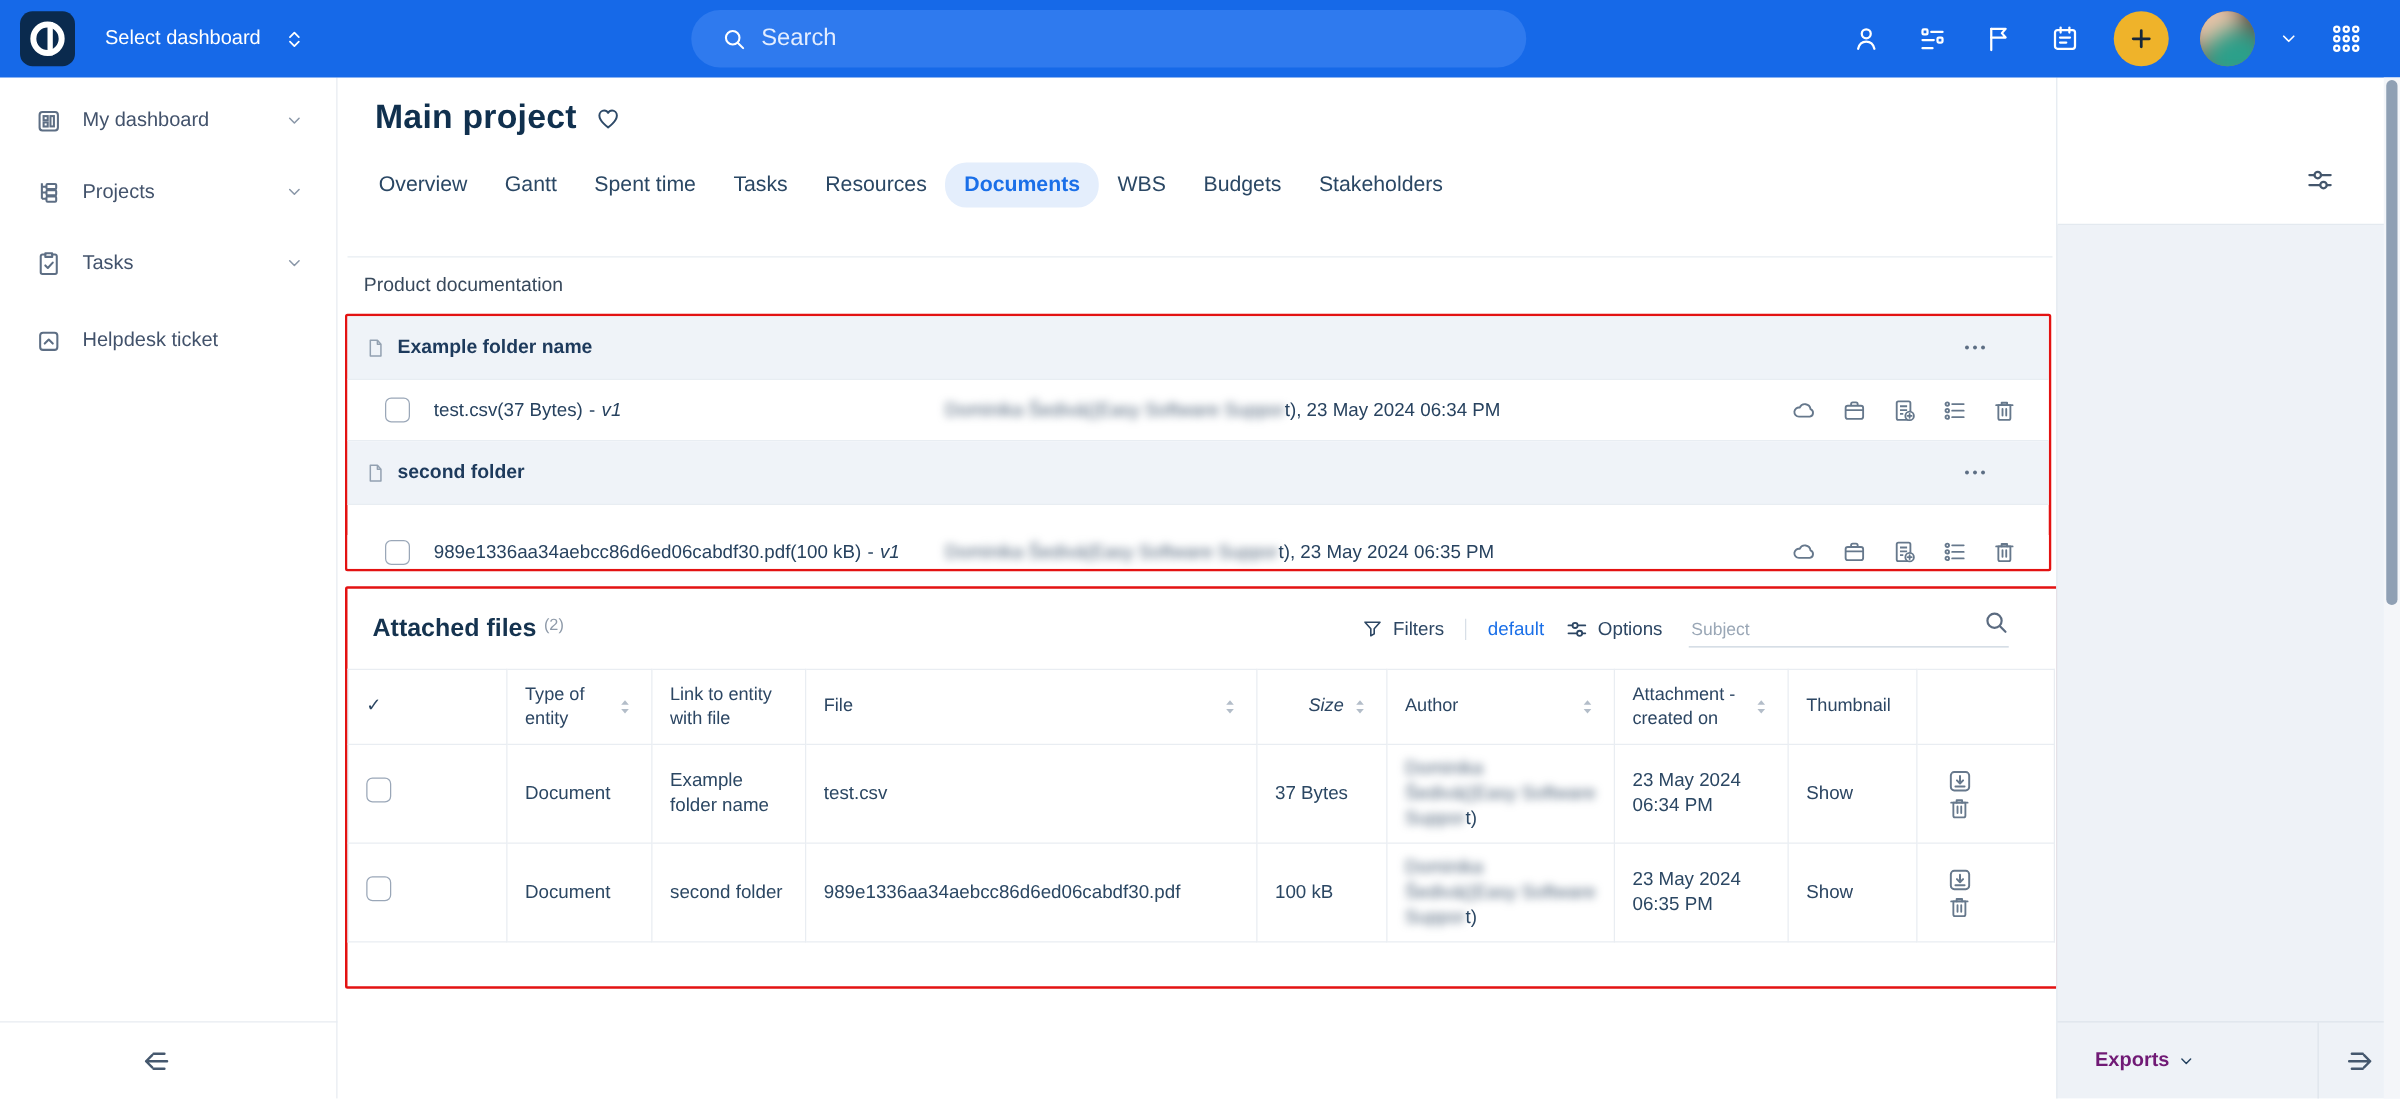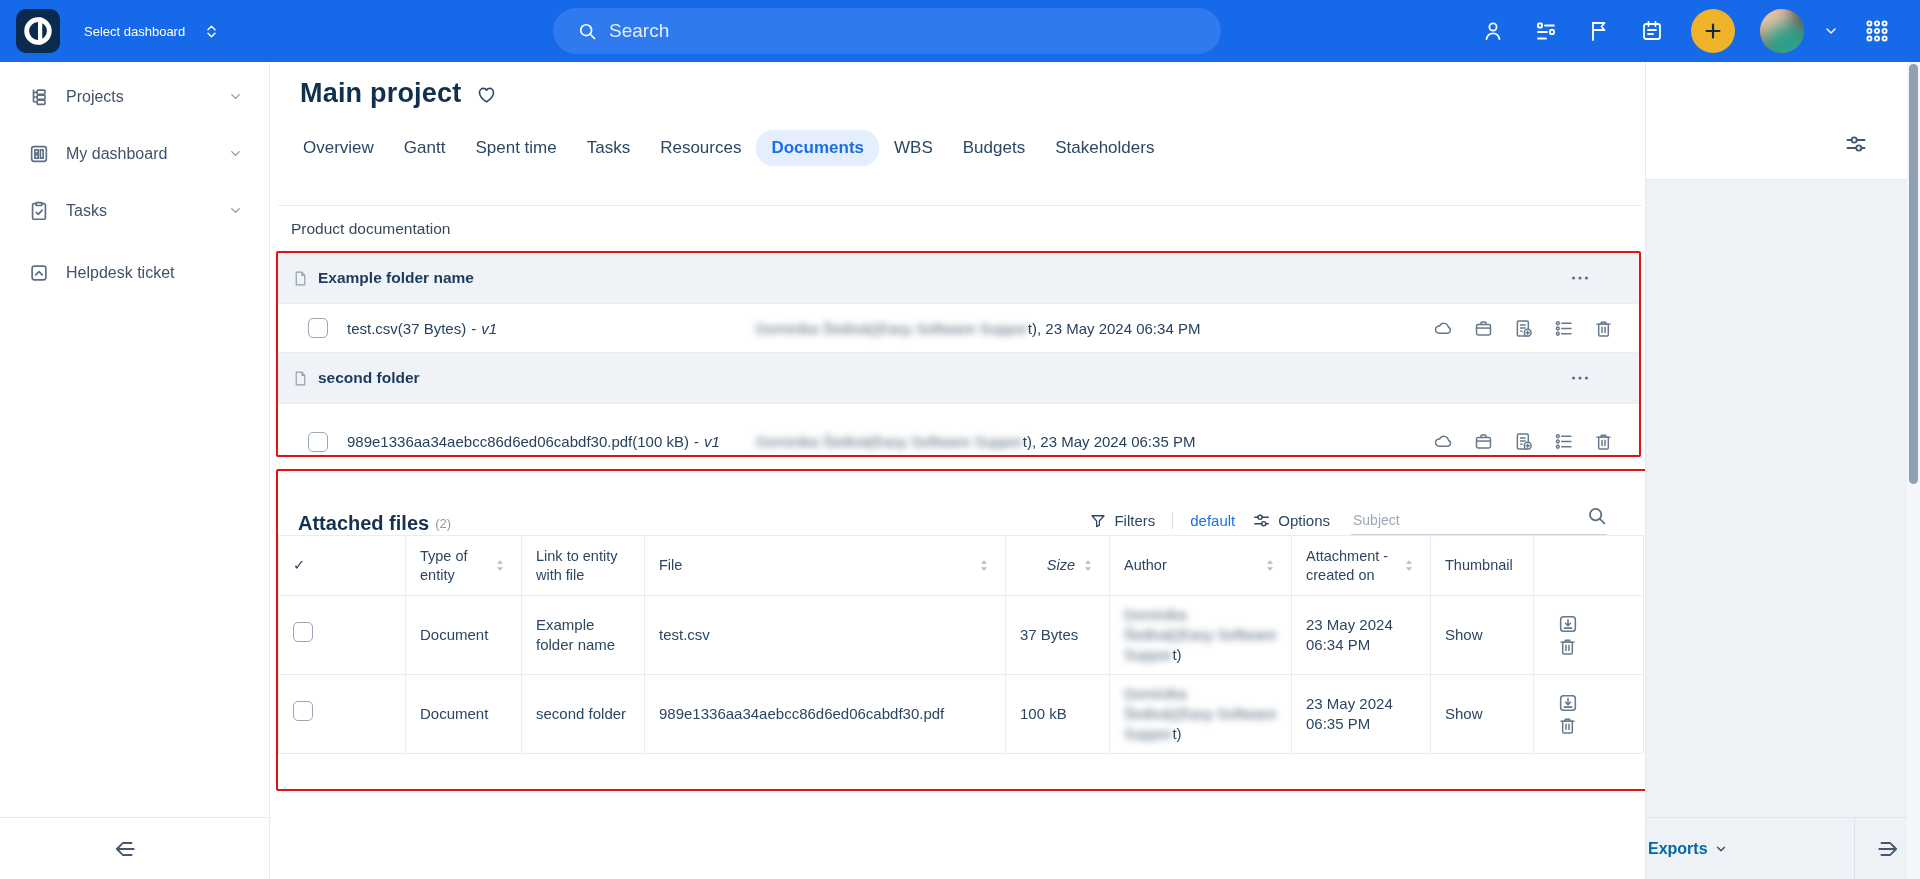--- a/index.html
+++ b/index.html
@@ -2,21 +2,21 @@
 <html><head>
 <meta charset="utf-8">
 <style>
   * { margin:0; padding:0; box-sizing:border-box; }
   body { font-family:"Liberation Sans", sans-serif; background:#fff; }
   .app { position:relative; width:1920px; height:879px; overflow:hidden; background:#fff; }
 
   
   .topbar { position:absolute; left:0; top:0; width:1920px; height:62px; background:#1669e8; display:flex; align-items:center; padding:0 16px; z-index:20; }
   .logo { width:44px; height:44px; border-radius:10px; background:#0a2a4e; display:flex; align-items:center; justify-content:center; flex:0 0 auto; }
-  .select-dash { color:#fff; font-size:13px; font-weight:500; margin-left:24px; }
+  .select-dash { color:#fff; font-size:16px; font-weight:500; margin-left:24px; }
   .updown { margin-left:18px; color:#fff; display:flex; }
   .searchbar { position:absolute; left:553px; top:8px; width:668px; height:46px; border-radius:23px; background:#2f7aee; display:flex; align-items:center; padding-left:24px; gap:12px; }
   .searchbar input { background:transparent; border:none; outline:none; color:#fff; font-size:19px; width:560px; font-family:"Liberation Sans",sans-serif; }
   .searchbar input::placeholder { color:#eef4ff; opacity:.95; }
   .top-icons { position:absolute; right:30px; top:0; height:62px; display:flex; align-items:center; gap:29px; color:#fff; }
   .tico { display:flex; align-items:center; color:#fff; cursor:pointer; }
   .plus-btn { width:44px; height:44px; border-radius:50%; background:#efb32a; display:flex; align-items:center; justify-content:center; color:#16273a; margin-left:-2px; }
   .avatar { width:44px; height:44px; border-radius:50%; overflow:hidden; position:relative; margin-left:-4px; background:#9a7463; }
   .avatar .blurimg { position:absolute; inset:-8px;
      background:
@@ -38,21 +38,21 @@
   .side-item.helpdesk { margin-top:5px; }
   .sidebar-bottom { position:absolute; left:0; bottom:0; width:270px; height:62px; border-top:1px solid #e7ecf1; display:flex; align-items:center; }
   .collapse-left { margin-left:112px; color:#45586e; display:flex; cursor:pointer; }
 
   
   .rpanel { position:absolute; left:1645px; top:62px; width:275px; height:817px; background:#eef2f7; border-left:1px solid #e3e9ef; z-index:10; }
   .rpanel-top { height:118px; background:#fff; border-bottom:1px solid #e3e9ef; position:relative; }
   .rp-settings { position:absolute; right:52px; top:70px; color:#44566c; cursor:pointer; }
   .new-folder { margin:6px 26px 0 4px; width:244px; height:44px; border:none; border-radius:8px; background:#1b6ee8; color:#fff; font-size:17px; font-weight:600; font-family:"Liberation Sans",sans-serif; display:flex; align-items:center; justify-content:center; gap:11px; cursor:pointer; }
   .rpanel-bottom { position:absolute; left:0; bottom:0; width:275px; height:62px; border-top:1px solid #dde4ec; display:flex; align-items:center; }
-  .exports { display:flex; align-items:center; gap:6px; padding-left:2px; color:#0369a1; font-size:16px; font-weight:600; cursor:pointer; flex:1; }
+  .exports { display:flex; align-items:center; gap:6px; padding-left:30px; color:#701a75; font-size:16px; font-weight:600; cursor:pointer; flex:1; }
   .rb-div { width:1px; height:62px; background:#dde4ec; margin-left:auto; }
   .collapse-right { width:66px; display:flex; justify-content:center; color:#45586e; cursor:pointer; }
 
   
   .pagescroll { position:absolute; right:0; top:62px; width:13px; height:817px; background:#f4f6f9; z-index:30; }
   .pagescroll .thumb { position:absolute; left:2px; top:2px; width:9px; height:420px; border-radius:5px; background:#8fa0b4; }
 
   
   .main { position:absolute; left:270px; top:62px; width:1375px; height:817px; background:#fff; }
   .proj-head { position:absolute; left:30px; top:16px; display:flex; align-items:center; gap:15px; }
@@ -77,21 +77,21 @@
   .file-label { margin-left:19px; font-size:15px; color:#27425f; }
   .file-label .ver { font-style:italic; }
   .file-label .sep { margin:0 5px; }
   .file-meta { position:absolute; left:478px; font-size:15px; color:#27425f; white-space:nowrap; }
   .redact { filter:blur(3.5px); color:#51657b; }
   .row-actions { margin-left:auto; margin-right:25px; display:flex; align-items:center; gap:19px; color:#66788c; }
   .row-actions .aico { display:flex; cursor:pointer; }
 
   
   .box2 { left:6px; top:407px; width:1371px; height:322px; }
-  .af-head { height:64px; display:flex; align-items:flex-end; padding:0 38px 0 20px; }
+  .af-head { height:64px; display:flex; align-items:center; padding:0 38px 0 20px; }
   .af-title { font-size:20px; font-weight:700; color:#15334f; }
   .af-count { font-size:13px; color:#8e9aa9; margin-left:6px; position:relative; top:-4px; }
   .af-controls { margin-left:auto; display:flex; align-items:center; gap:17px; }
   .ctl { display:flex; align-items:center; gap:7px; color:#2c4663; font-size:15px; cursor:pointer; }
   .ctl.link { color:#1a6fe8; }
   .vdiv { width:1px; height:17px; background:#d8dfe7; }
   .subject-wrap { position:relative; width:256px; border-bottom:1px solid #c9d3de; display:flex; align-items:center; margin-left:4px; }
   .subject-wrap input { border:none; outline:none; background:transparent; font-size:14px; padding:6px 30px 6px 2px; width:100%; color:#33465c; font-family:"Liberation Sans",sans-serif; }
   .subject-wrap input::placeholder { color:#9aa7b6; }
   .subject-wrap .mag { position:absolute; right:0; bottom:4px; color:#5b6b80; cursor:pointer; }
@@ -325,37 +325,37 @@
           </svg>
         </span>
     </div>
   </header>
 
   <aside class="sidebar">
     <div class="sidebar-list">
       <div class="side-item">
         <span class="sico">
             <svg width="22" height="22">
-              <use href="#i-proj"></use>
-            </svg>
-          </span>
-        <span class="slabel">Projects</span>
+              <use href="#i-dash"></use>
+            </svg>
+          </span>
+        <span class="slabel">My dashboard</span>
         <span class="schev">
             <svg width="15" height="15">
               <use href="#i-chevd"></use>
             </svg>
           </span>
       </div>
       <div class="side-item">
         <span class="sico">
             <svg width="22" height="22">
-              <use href="#i-dash"></use>
-            </svg>
-          </span>
-        <span class="slabel">My dashboard</span>
+              <use href="#i-proj"></use>
+            </svg>
+          </span>
+        <span class="slabel">Projects</span>
         <span class="schev">
             <svg width="15" height="15">
               <use href="#i-chevd"></use>
             </svg>
           </span>
       </div>
       <div class="side-item">
         <span class="sico">
             <svg width="22" height="22">
               <use href="#i-tasks"></use>

